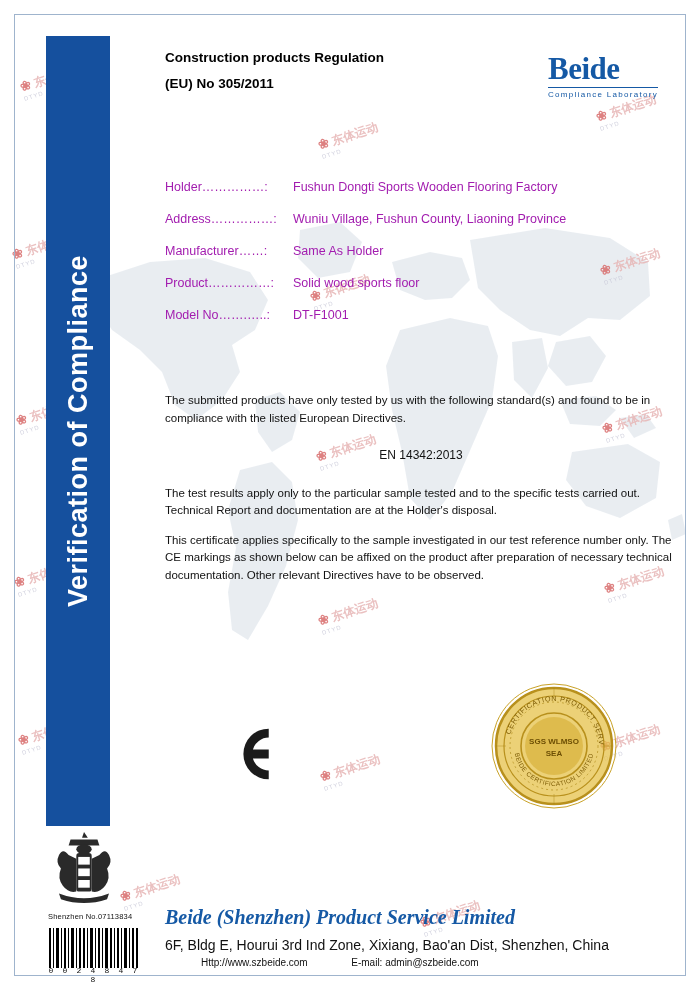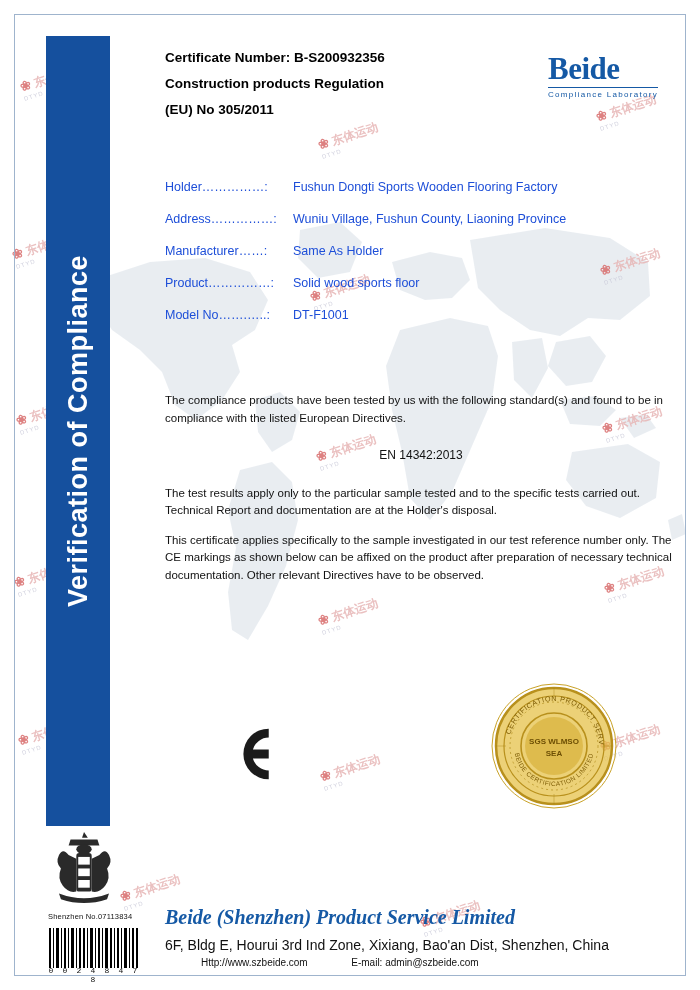--- a/index.html
+++ b/index.html
@@ -126,21 +126,21 @@
   #fields {
     position: absolute;
     left: 165px; top: 180px;
     width: 470px;
   }
   .field-row {
     display: flex;
     align-items: baseline;
     margin-bottom: 18px;
     font-size: 12.5px;
-    color: #1d4ed8;
+    color: #a21caf;
   }
   .field-label {
     width: 128px;
     flex: 0 0 128px;
     white-space: nowrap;
   }
   .field-value {
     flex: 1 1 auto;
   }
 
@@ -303,21 +303,20 @@
     <div class="wm" style="left:420px; top:906px;"><span class="wm-mark">❀</span> 东体运动<span class="wm-sub">DTYD</span></div>
   </div>
 
   <div id="border"></div>
 
   <div id="leftbar">
     <div id="leftbar-text">Verification of Compliance</div>
   </div>
 
   <div id="cert-head">
-    <div>Certificate Number: B-S200932356</div>
     <div>Construction products Regulation</div>
     <div>(EU) No 305/2011</div>
   </div>
 
   <div id="logo">
     <div id="logo-name">Beide</div>
     <div id="logo-rule"></div>
     <div id="logo-sub">Compliance  Laboratory</div>
   </div>
 
@@ -338,21 +337,21 @@
       <div class="field-label">Product……………:</div>
       <div class="field-value">Solid wood sports floor</div>
     </div>
     <div class="field-row">
       <div class="field-label">Model No…….…..:</div>
       <div class="field-value">DT-F1001</div>
     </div>
   </div>
 
   <div id="body-text">
-    <div>The compliance products have been tested by us with the following standard(s) and found to be in compliance with the listed European Directives.</div>
+    <div>The submitted products have only tested by us with the following standard(s) and found to be in compliance with the listed European Directives.</div>
     <div id="standard-line">EN 14342:2013</div>
     <div id="para2">The test results apply only to the particular sample tested and to the specific tests carried out. Technical Report and documentation are at the Holder's disposal.</div>
     <div>This certificate applies specifically to the sample investigated in our test reference number only. The CE markings as shown below can be affixed on the product after preparation of necessary technical documentation. Other relevant Directives have to be observed.</div>
   </div>
 
   <svg id="ce-mark" viewBox="0 0 150 100">
     <path d="M55 10 A40 40 0 1 0 55 90 A33 33 0 1 1 55 10 Z" fill="#1b1b1b"></path>
     <path d="M148 10 A40 40 0 0 0 108 50 A40 40 0 0 0 148 90 L148 76 A26 26 0 0 1 123 57 L148 57 L148 43 L123 43 A26 26 0 0 1 148 24 Z" fill="#1b1b1b"></path>
   </svg>
 

